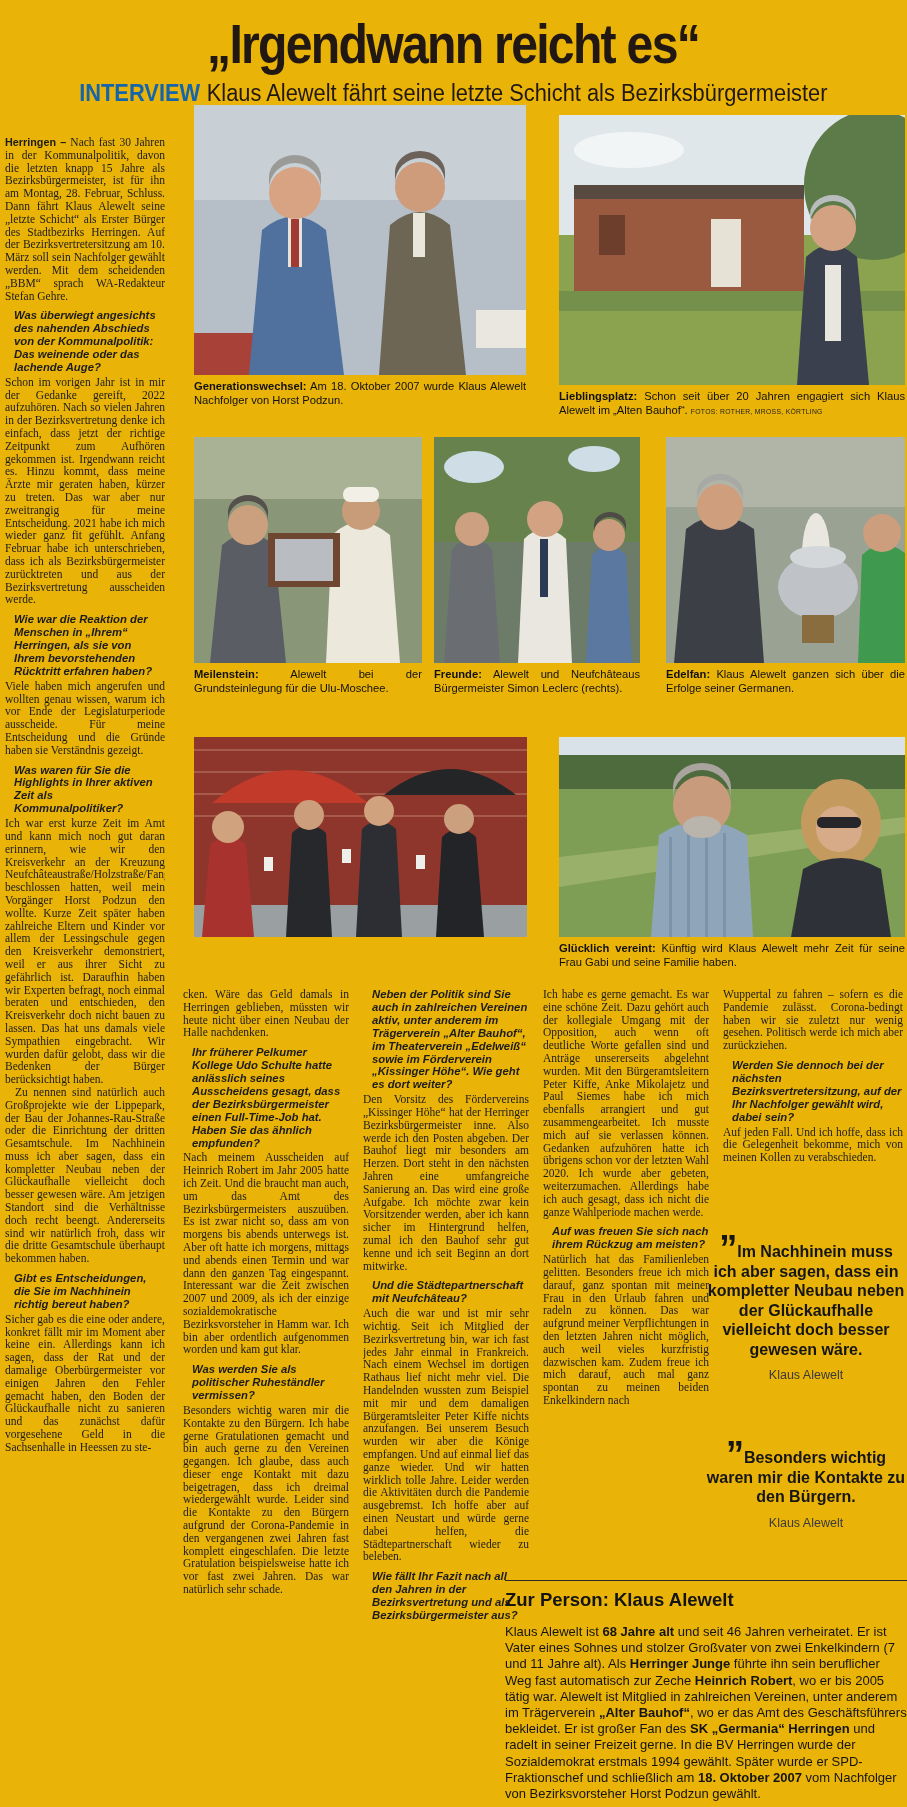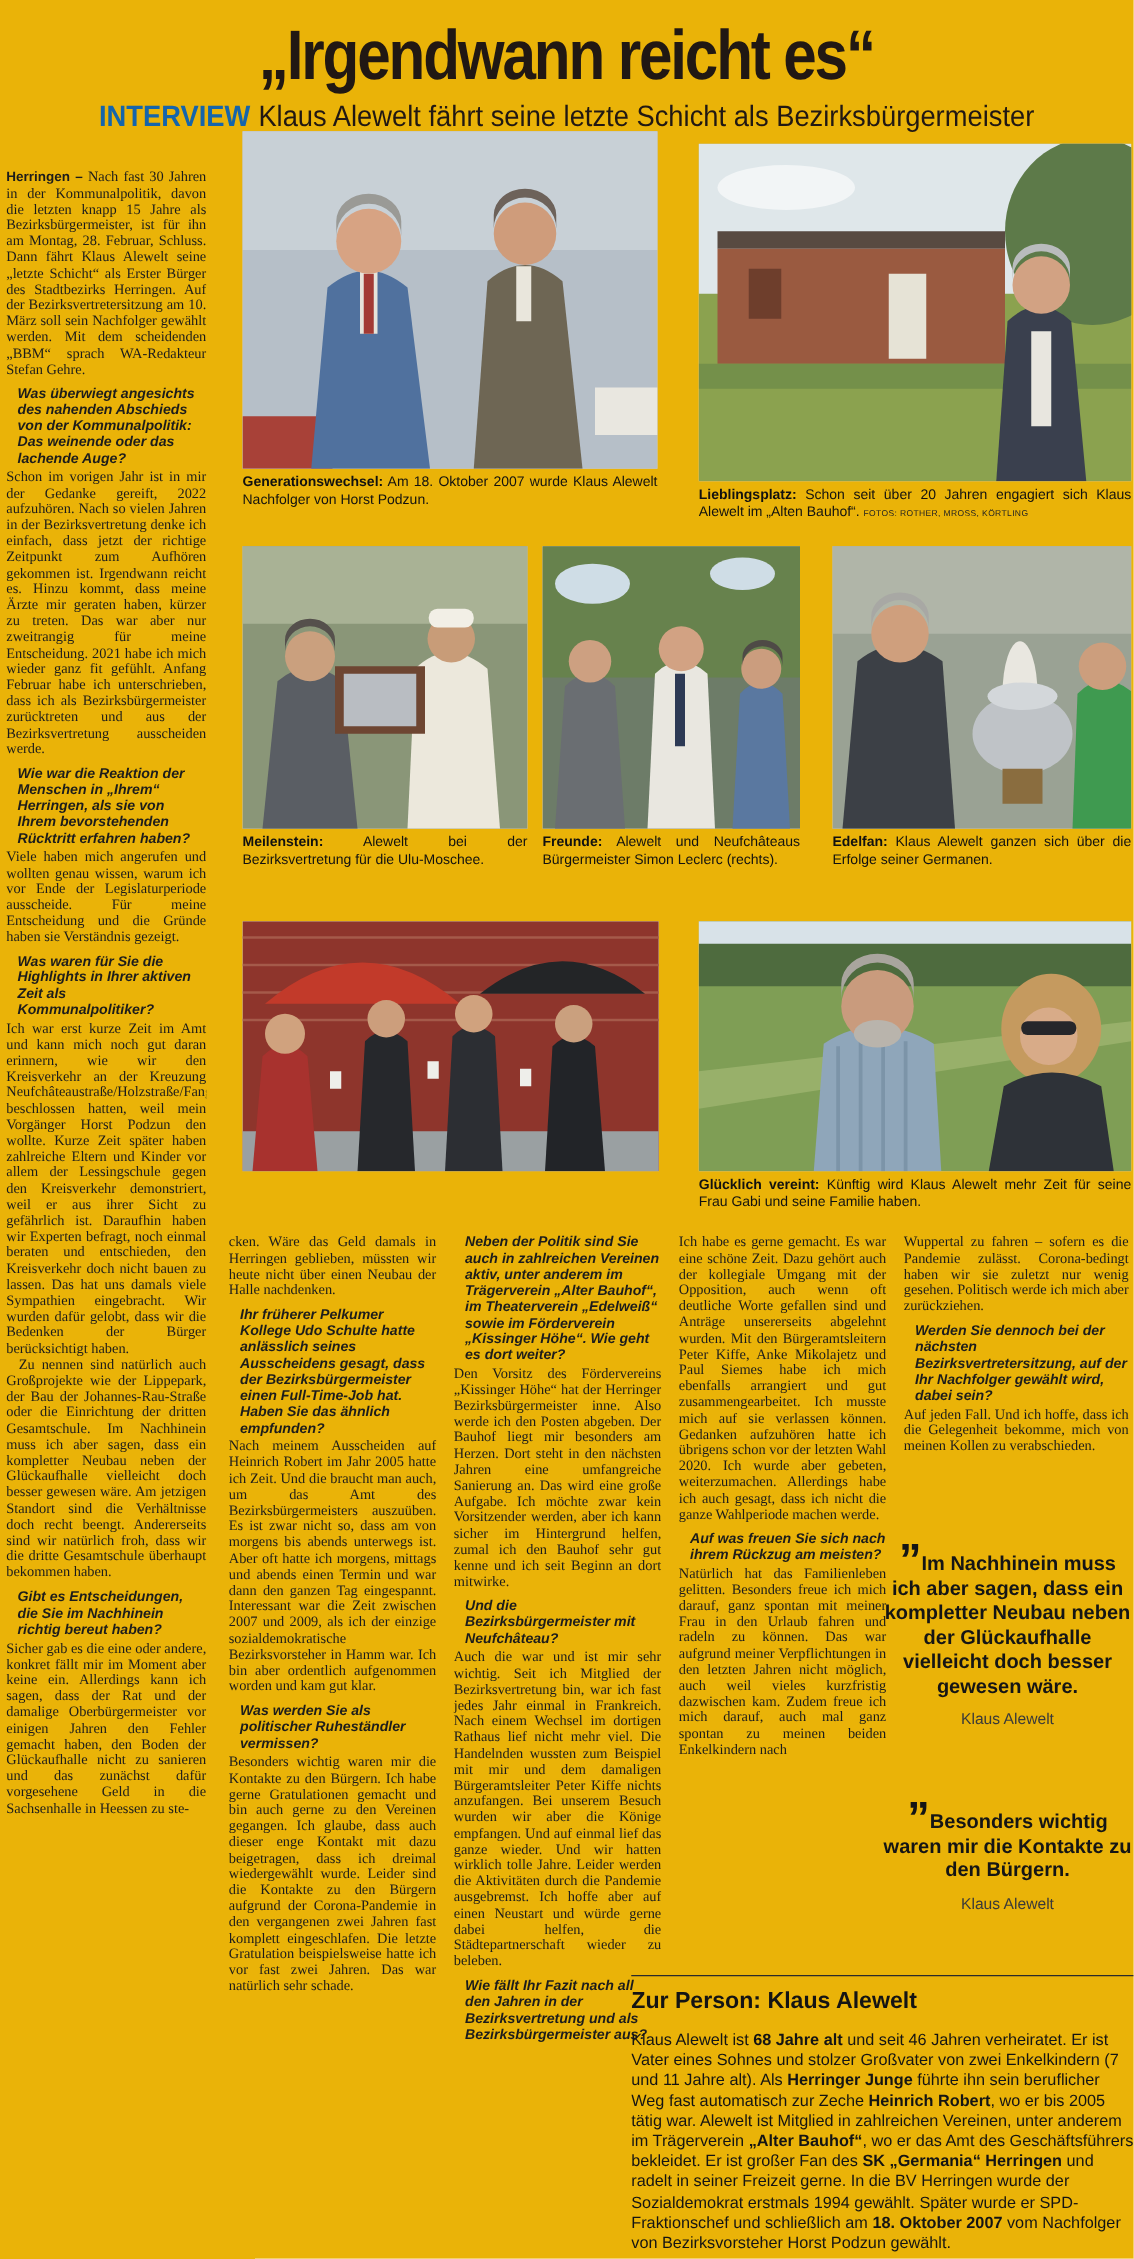--- a/index.html
+++ b/index.html
@@ -110,21 +110,21 @@
       <rect width="228" height="62" fill="#a9b295"></rect>
       <path d="M16 226 L28 108 Q54 86 80 108 L92 226 Z" fill="#5a5e64"></path>
       <circle cx="54" cy="88" r="20" fill="#caa07e"></circle>
       <path d="M34 84 a20 20 0 0 1 40 0 l0 -9 a20 17 0 0 0 -40 0 z" fill="#55504c"></path>
       <path d="M132 226 L138 98 Q165 72 196 98 L206 226 Z" fill="#ece8dc"></path>
       <circle cx="167" cy="74" r="19" fill="#c89c78"></circle>
       <rect x="149" y="50" width="36" height="15" rx="7" fill="#f2efe6"></rect>
       <rect x="74" y="96" width="72" height="54" fill="#6e4632"></rect>
       <rect x="81" y="102" width="58" height="42" fill="#b9bdc2"></rect>
     </svg>
-    <figcaption><b>Meilenstein:</b> <span>Alewelt bei der Bezirksvertretung für die Ulu-Moschee.</span></figcaption>
+    <figcaption><b>Meilenstein:</b> <span>Alewelt bei der Grundsteinlegung für die Ulu-Moschee.</span></figcaption>
   </figure>
 
   <figure class="abs" style="left:434px;top:437px;width:206px;">
     <svg class="photo" style="height:226px;" viewBox="0 0 206 226" preserveAspectRatio="none">
       <rect width="206" height="226" fill="#6d7c68"></rect>
       <rect width="206" height="105" fill="#67824d"></rect>
       <ellipse cx="40" cy="30" rx="30" ry="16" fill="#cfdde6"></ellipse>
       <ellipse cx="160" cy="22" rx="26" ry="13" fill="#cfdde6"></ellipse>
       <path d="M10 226 L18 112 Q38 92 58 112 L66 226 Z" fill="#6a6e72"></path>
       <circle cx="38" cy="92" r="17" fill="#cda081"></circle>
@@ -206,21 +206,21 @@
     <p class="p">cken. Wäre das Geld damals in Herringen geblieben, müssten wir heute nicht über einen Neubau der Halle nachdenken.</p>
     <p class="q">Ihr früherer Pelkumer Kollege Udo Schulte hatte anlässlich seines Ausscheidens gesagt, dass der Bezirksbürgermeister einen Full-Time-Job hat. Haben Sie das ähnlich empfunden?</p>
     <p class="p">Nach meinem Ausscheiden auf Heinrich Robert im Jahr 2005 hatte ich Zeit. Und die braucht man auch, um das Amt des Bezirksbürgermeisters auszuüben. Es ist zwar nicht so, dass am von morgens bis abends unterwegs ist. Aber oft hatte ich morgens, mittags und abends einen Termin und war dann den ganzen Tag eingespannt. Interessant war die Zeit zwischen 2007 und 2009, als ich der einzige sozialdemokratische Bezirksvorsteher in Hamm war. Ich bin aber ordentlich aufgenommen worden und kam gut klar.</p>
     <p class="q">Was werden Sie als politischer Ruheständler vermissen?</p>
     <p class="p">Besonders wichtig waren mir die Kontakte zu den Bürgern. Ich habe gerne Gratulationen gemacht und bin auch gerne zu den Vereinen gegangen. Ich glaube, dass auch dieser enge Kontakt mit dazu beigetragen, dass ich dreimal wiedergewählt wurde. Leider sind die Kontakte zu den Bürgern aufgrund der Corona-Pandemie in den vergangenen zwei Jahren fast komplett eingeschlafen. Die letzte Gratulation beispielsweise hatte ich vor fast zwei Jahren. Das war natürlich sehr schade.</p>
   </div>
 
   <div class="abs tcol" style="left:363px;top:988px;width:166px;height:819px;">
     <p class="q" style="margin-top:0;">Neben der Politik sind Sie auch in zahlreichen Vereinen aktiv, unter anderem im Trägerverein „Alter Bauhof“, im Theaterverein „Edelweiß“ sowie im Förderverein „Kissinger Höhe“. Wie geht es dort weiter?</p>
     <p class="p">Den Vorsitz des Fördervereins „Kissinger Höhe“ hat der Herringer Bezirksbürgermeister inne. Also werde ich den Posten abgeben. Der Bauhof liegt mir besonders am Herzen. Dort steht in den nächsten Jahren eine umfangreiche Sanierung an. Das wird eine große Aufgabe. Ich möchte zwar kein Vorsitzender werden, aber ich kann sicher im Hintergrund helfen, zumal ich den Bauhof sehr gut kenne und ich seit Beginn an dort mitwirke.</p>
-    <p class="q">Und die Bezirksbürgermeister mit Neufchâteau?</p>
+    <p class="q">Und die Städtepartnerschaft mit Neufchâteau?</p>
     <p class="p">Auch die war und ist mir sehr wichtig. Seit ich Mitglied der Bezirksvertretung bin, war ich fast jedes Jahr einmal in Frankreich. Nach einem Wechsel im dortigen Rathaus lief nicht mehr viel. Die Handelnden wussten zum Beispiel mit mir und dem damaligen Bürgeramtsleiter Peter Kiffe nichts anzufangen. Bei unserem Besuch wurden wir aber die Könige empfangen. Und auf einmal lief das ganze wieder. Und wir hatten wirklich tolle Jahre. Leider werden die Aktivitäten durch die Pandemie ausgebremst. Ich hoffe aber auf einen Neustart und würde gerne dabei helfen, die Städtepartnerschaft wieder zu beleben.</p>
     <p class="q">Wie fällt Ihr Fazit nach all den Jahren in der Bezirksvertretung und als Bezirksbürgermeister aus?</p>
   </div>
 
   <div class="abs tcol" style="left:543px;top:988px;width:166px;height:556px;">
     <p class="p">Ich habe es gerne gemacht. Es war eine schöne Zeit. Dazu gehört auch der kollegiale Umgang mit der Opposition, auch wenn oft deutliche Worte gefallen sind und Anträge unsererseits abgelehnt wurden. Mit den Bürgeramtsleitern Peter Kiffe, Anke Mikolajetz und Paul Siemes habe ich mich ebenfalls arrangiert und gut zusammengearbeitet. Ich musste mich auf sie verlassen können. Gedanken aufzuhören hatte ich übrigens schon vor der letzten Wahl 2020. Ich wurde aber gebeten, weiterzumachen. Allerdings habe ich auch gesagt, dass ich nicht die ganze Wahlperiode machen werde.</p>
     <p class="q">Auf was freuen Sie sich nach ihrem Rückzug am meisten?</p>
     <p class="p">Natürlich hat das Familienleben gelitten. Besonders freue ich mich darauf, ganz spontan mit meiner Frau in den Urlaub fahren und radeln zu können. Das war aufgrund meiner Verpflichtungen in den letzten Jahren nicht möglich, auch weil vieles kurzfristig dazwischen kam. Zudem freue ich mich darauf, auch mal ganz spontan zu meinen beiden Enkelkindern nach</p>
   </div>
 

